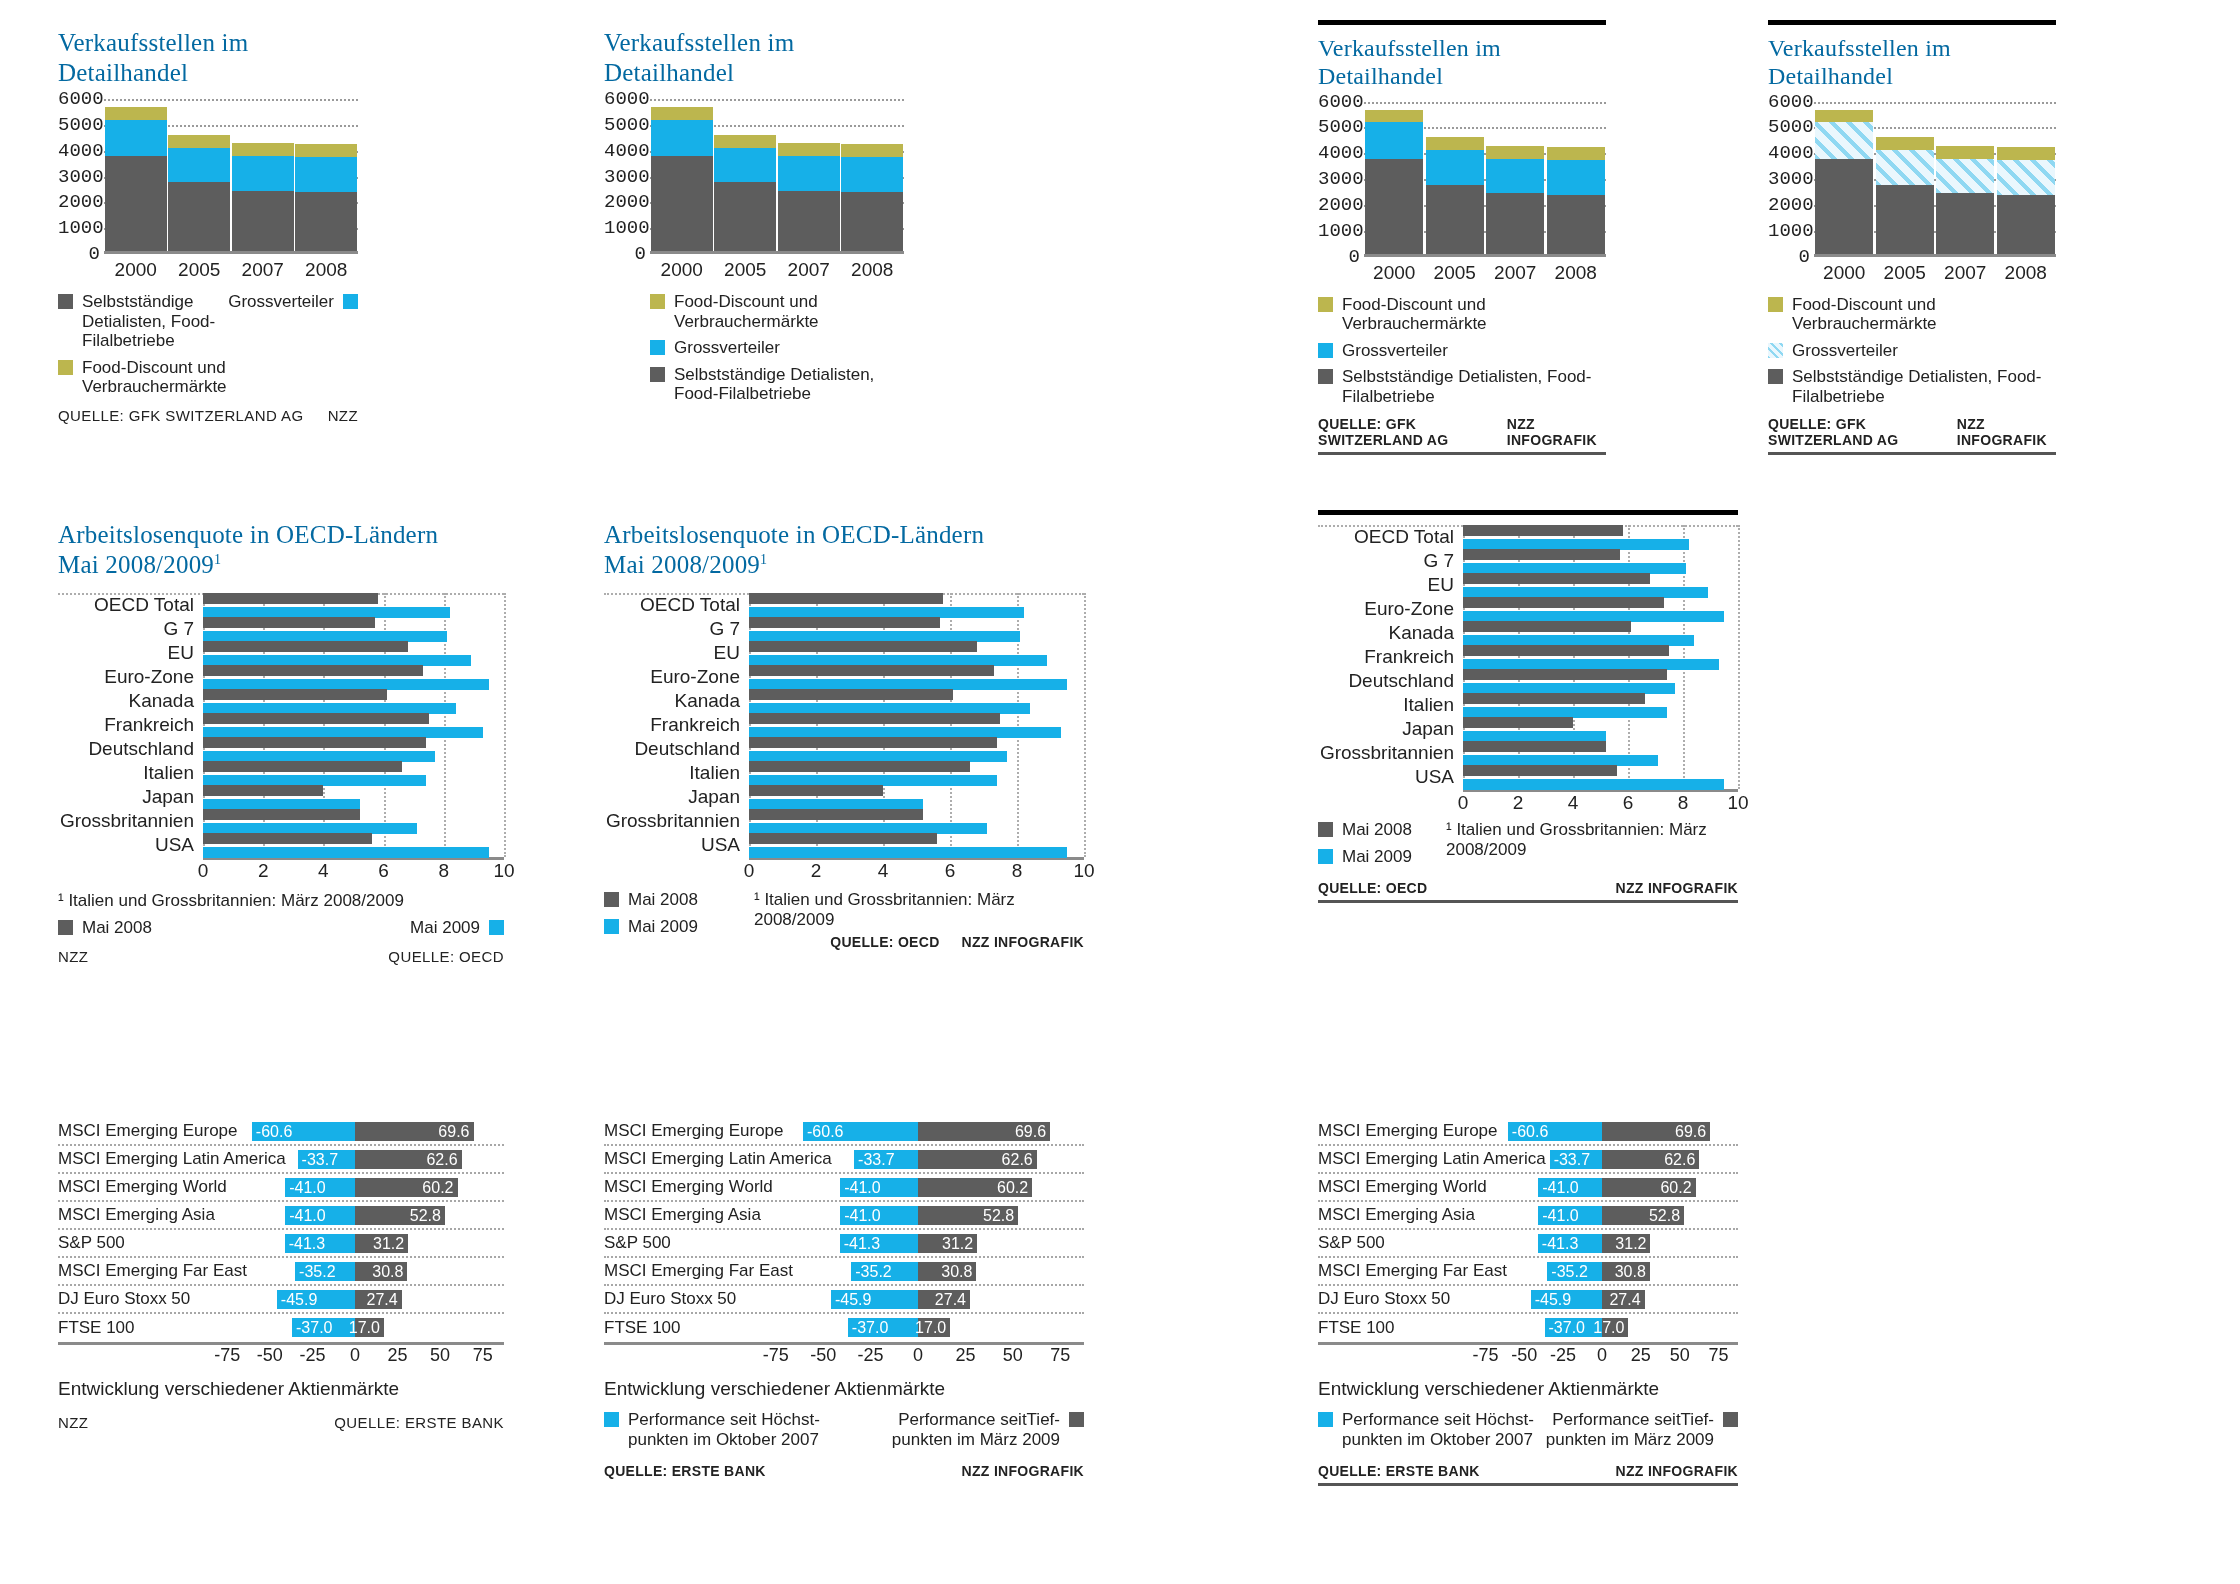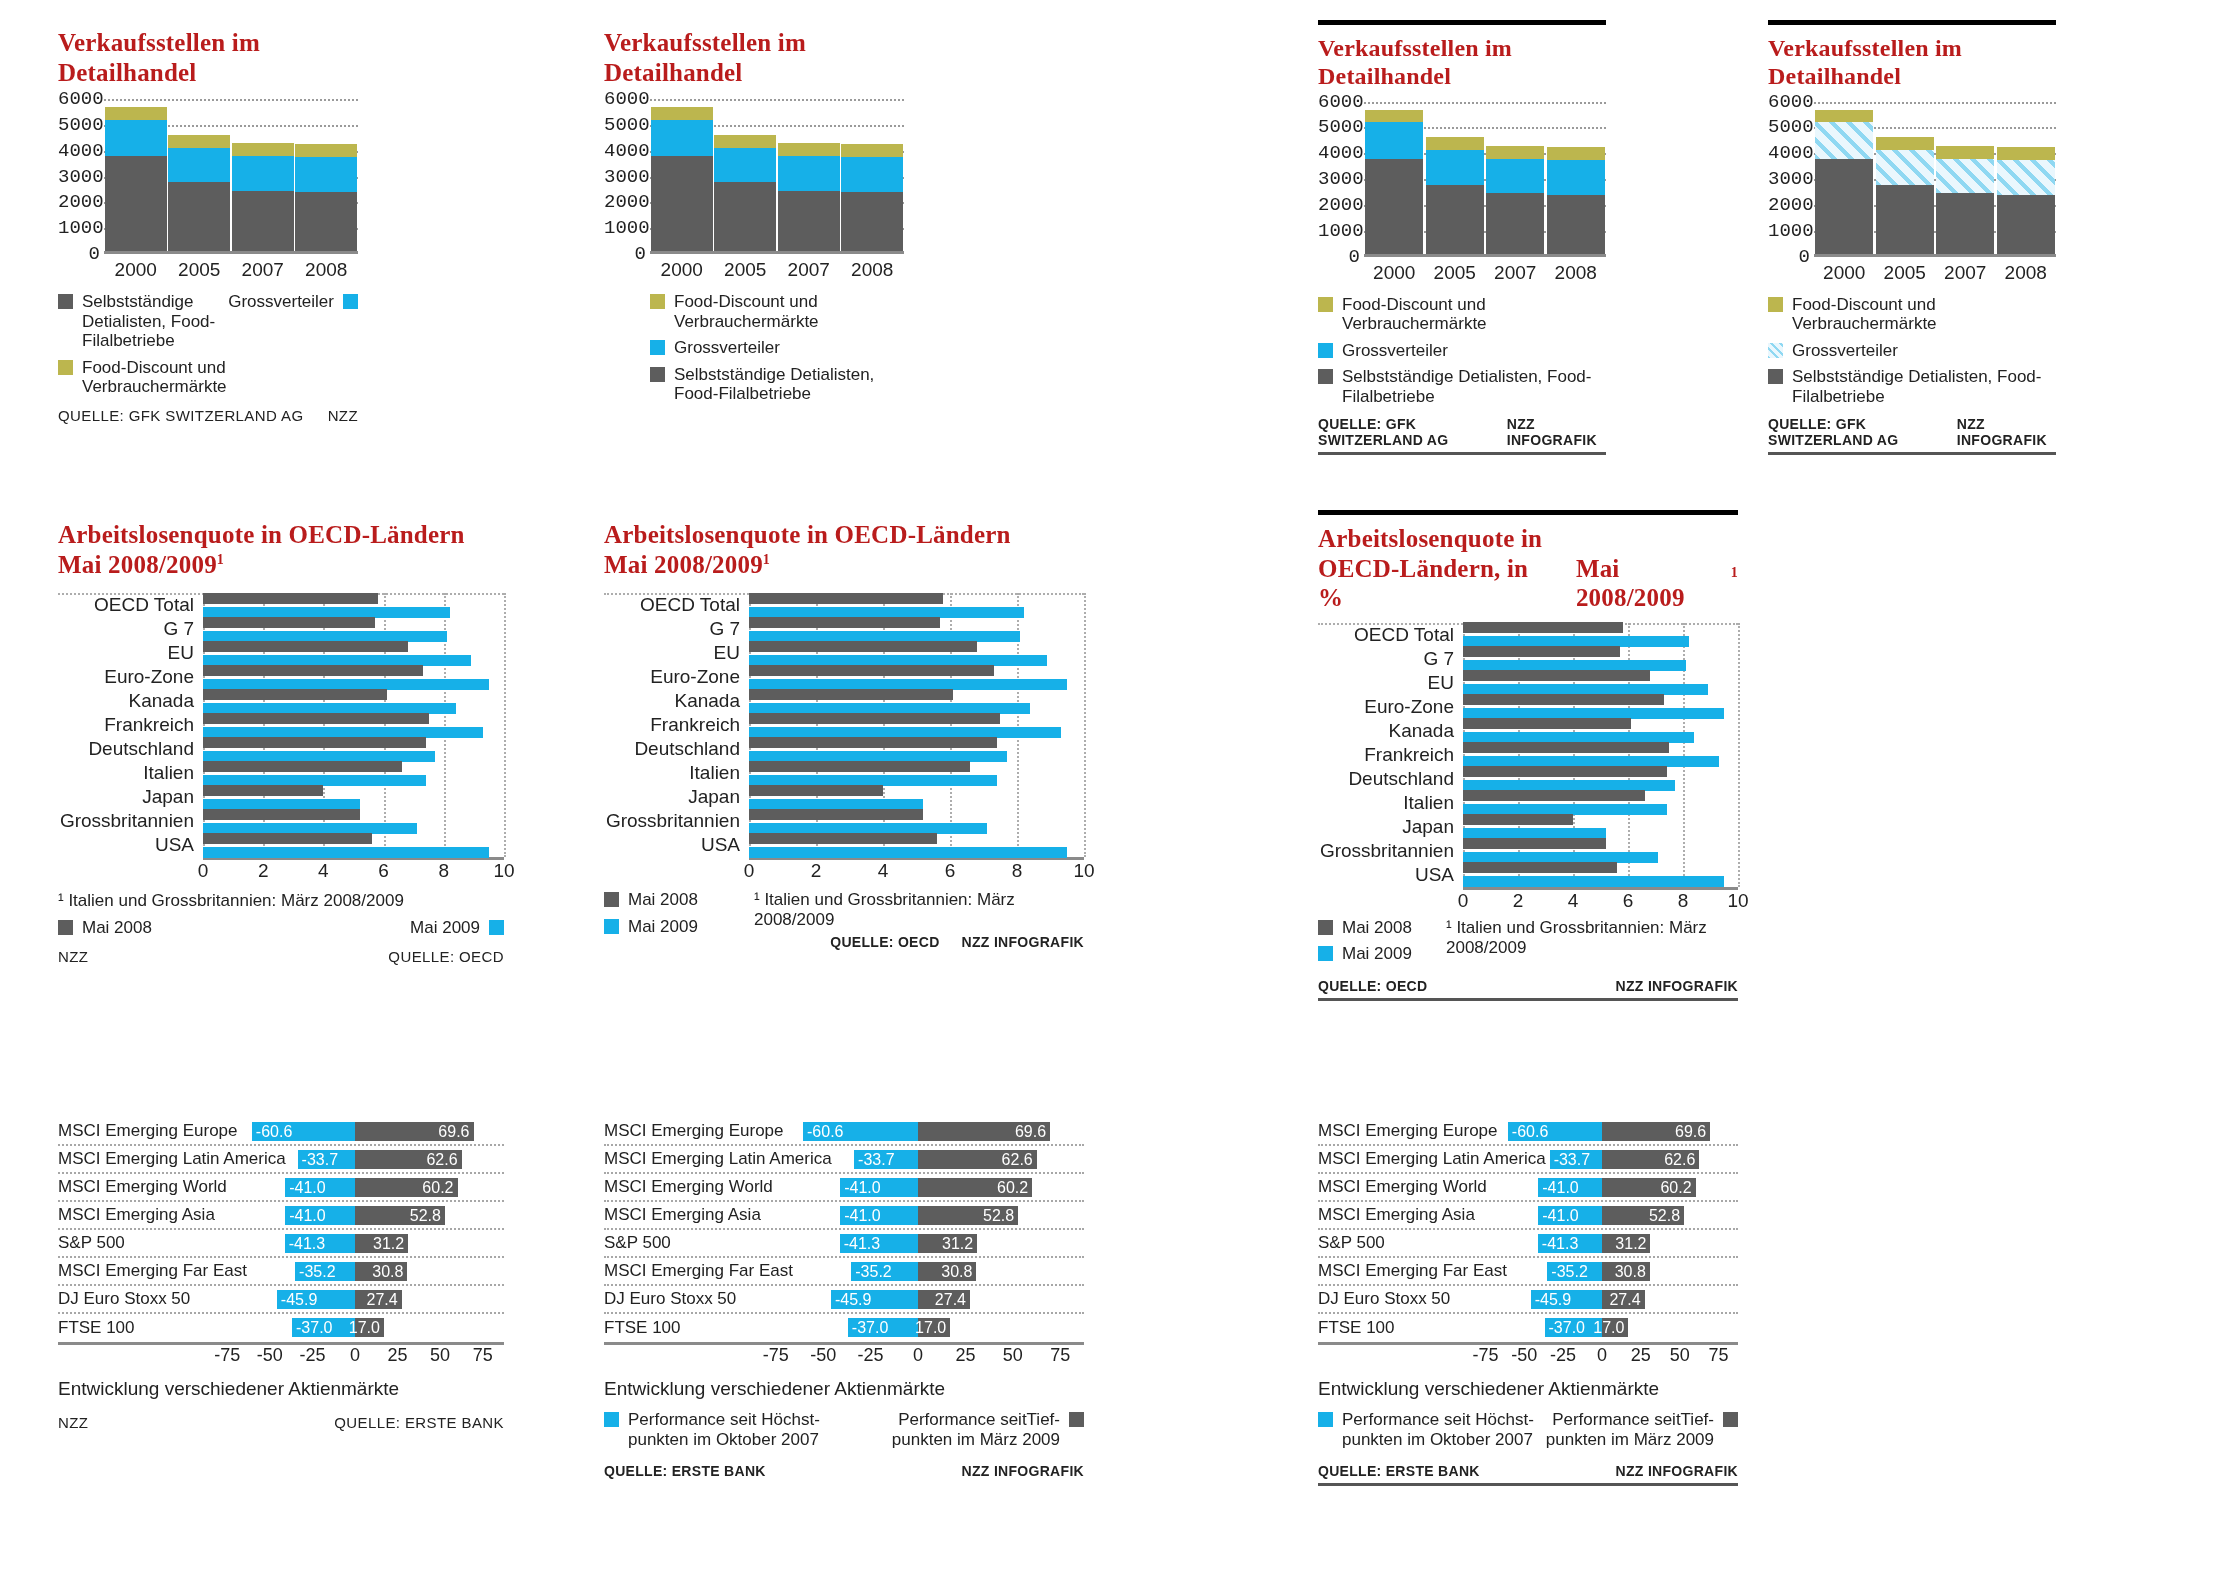--- a/index.html
+++ b/index.html
@@ -3,21 +3,21 @@
 <meta charset="utf-8">
 <style>
   html,body{margin:0;padding:0;background:#ffffff;}
   body{width:2240px;height:1584px;font-family:"Liberation Sans",sans-serif;color:#1a1a1a;overflow:hidden;}
   .page{position:relative;width:2240px;height:1584px;}
 
   
   .panel{position:absolute;box-sizing:border-box;}
   .rule-top{height:5px;background:#000;width:100%;margin-bottom:9px;}
   .rule-bottom{height:3px;background:#555;width:100%;margin-top:4px;}
-  .serif-title{font-family:"Liberation Serif",serif;font-size:25px;font-weight:700;letter-spacing:.2px;color:#b91c1c;line-height:1.18;}
+  .serif-title{font-family:"Liberation Serif",serif;font-size:25px;font-weight:400;letter-spacing:.2px;color:#0369a1;line-height:1.18;}
   .serif-title.small{font-size:24px;}
   .sup{font-size:14px;vertical-align:super;}
 
   
   .colchart{position:relative;}
   .plot{position:relative;border-left:0;font-family:Liberation Mono, monospace;}
   .gridline{position:absolute;left:0;right:0;border-top:2px dotted #9a9a9a;height:0;}
   .ytick{position:absolute;right:0;transform:translateY(-52%);font-size:19px;color:#222;text-align:right;white-space:nowrap;}
   .axisline{position:absolute;left:0;right:0;bottom:0;height:3px;background:#8a8a8a;}
   .bars{position:absolute;left:0;right:0;bottom:0;top:0;display:flex;align-items:flex-end;justify-content:space-around;}
@@ -620,28 +620,20 @@
         <div class="source condensed" style="margin-top:4px;justify-content:flex-end;">
           <span style="margin-right:22px;">QUELLE: OECD</span>
           <span>NZZ INFOGRAFIK</span>
         </div>
       </div>
     </div>
   </div>
 
   <div class="panel" style="left:1318px;top:510px;width:420px;">
     <div class="rule-top"></div>
-    <div class="serif-title">
-      <div>Arbeitslosenquote in</div>
-      <div style="display:flex;align-items:baseline;">
-        <span>OECD-Ländern, in %</span>
-        <span style="margin-left:22px;">Mai 2008/2009</span>
-          <span class="sup">1</span>
-      </div>
-    </div>
 
     <div class="hchart" style="margin-top:10px;">
       <div style="position:relative;">
         <div class="hgrid topline"></div>
         <div style="position:absolute;left:145px;right:0;top:0;bottom:0;">
           <div class="hgrid" style="left:0%;"></div>
           <div class="hgrid" style="left:20%;"></div>
           <div class="hgrid" style="left:40%;"></div>
           <div class="hgrid" style="left:60%;"></div>
           <div class="hgrid" style="left:80%;"></div>

